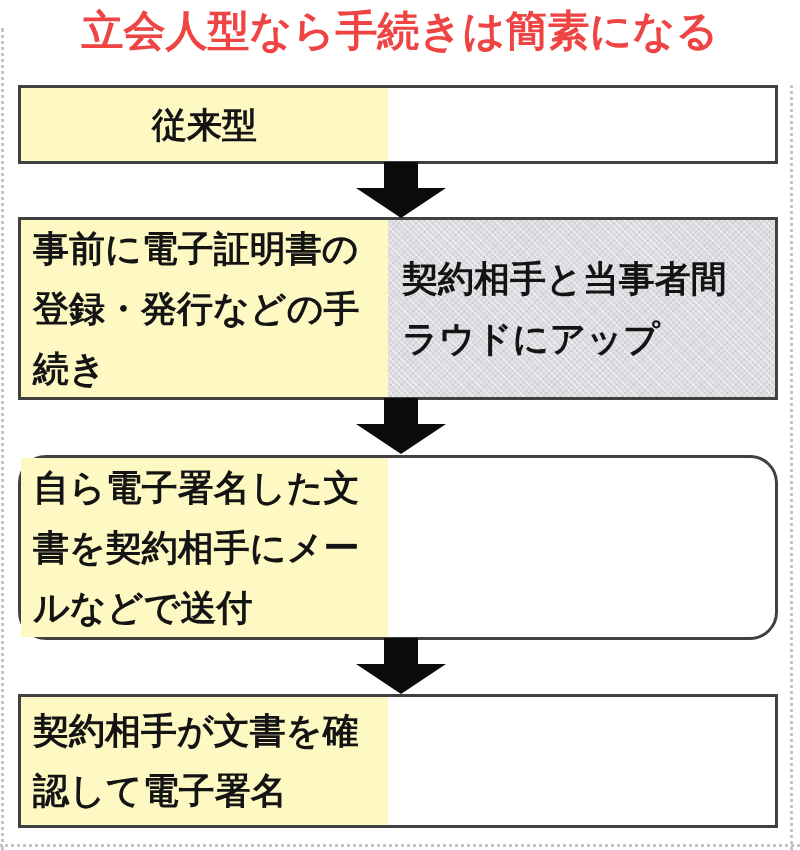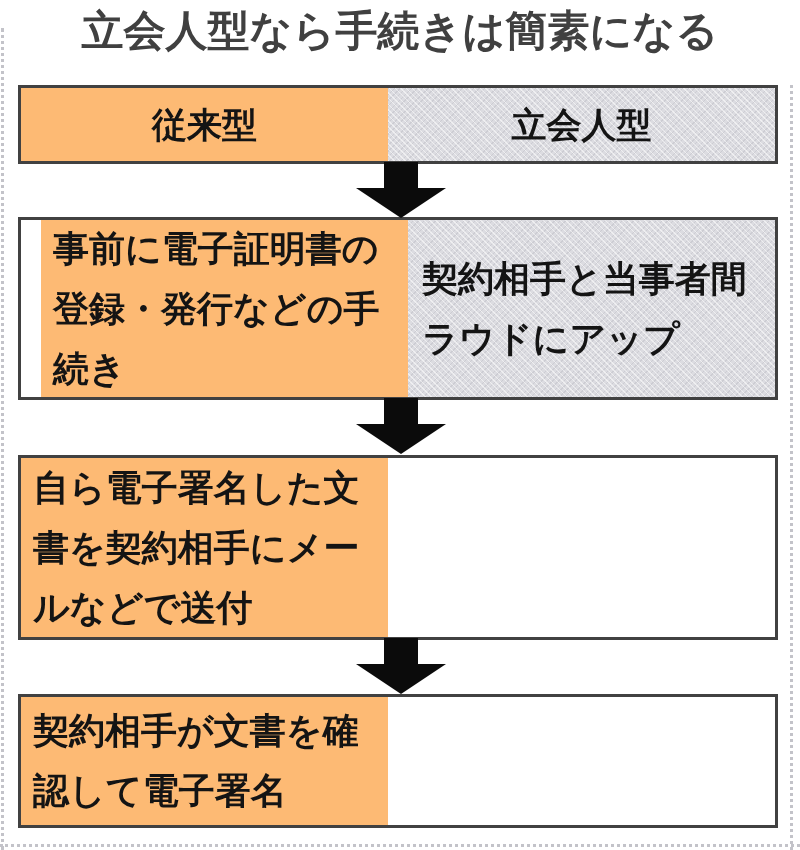--- a/index.html
+++ b/index.html
@@ -27,52 +27,52 @@
   .edge-bottom {
     position: absolute; left: 0; right: 0; bottom: 3px;
     height: 0; border-bottom: 3px dotted #c3c3c9;
   }
   .title {
     position: absolute;
     left: 0; right: 0; top: 6px;
     text-align: center;
     font-size: 42px;
     font-weight: 900;
-    color: #404040;
+    color: #ef4444;
     letter-spacing: 0px;
     line-height: 1.2;
   }
   .box {
     position: absolute;
     left: 18px;
     width: 760px;
     border: 3px solid #414141;
     box-sizing: border-box;
     display: flex;
     background: #ffffff;
   }
   .box-header { top: 85px;  height: 79px; }
-  .box-row1   { top: 217px; height: 183px; padding-left: 20px; }
-  .box-row2   { top: 455px; height: 185px; }
+  .box-row1   { top: 217px; height: 183px; }
+  .box-row2   { top: 455px; height: 185px; border-radius: 28px; }
   .box-row3   { top: 694px; height: 134px; gap: 48px; }
 
   .cell {
     display: flex;
     align-items: center;
     box-sizing: border-box;
     color: #141414;
     font-size: 36px;
     font-weight: 600;
     line-height: 60px;
     white-space: pre-line;
   }
   .cell-left {
     flex: 0 0 367px;
     padding: 4px 10px 4px 12px;
-    background: #fdba74;
+    background: #fef9c3;
   }
   .cell-right {
     flex: 1 1 auto;
     padding: 4px 10px 4px 14px;
     background-color: #dcdce1;
     background-image:
       repeating-linear-gradient(45deg,  rgba(255,255,255,0.55) 0 1px, rgba(0,0,0,0) 1px 4px),
       repeating-linear-gradient(-45deg, rgba(110,110,125,0.14) 0 1px, rgba(0,0,0,0) 1px 4px);
   }
   .cell-header {
@@ -100,21 +100,20 @@
 <div class="canvas">
 
   <div class="edge-left"></div>
   <div class="edge-right"></div>
   <div class="edge-bottom"></div>
 
   <div class="title">立会人型なら手続きは簡素になる</div>
 
   <div class="box box-header">
     <div class="cell cell-left cell-header">従来型</div>
-    <div class="cell cell-right cell-header">立会人型</div>
   </div>
 
   <div class="box box-row1">
     <div class="cell cell-left">事前に電子証明書の
 登録・発行などの手
 続き</div>
     <div class="cell cell-right">契約相手と当事者間
 ラウドにアップ</div>
   </div>
 

